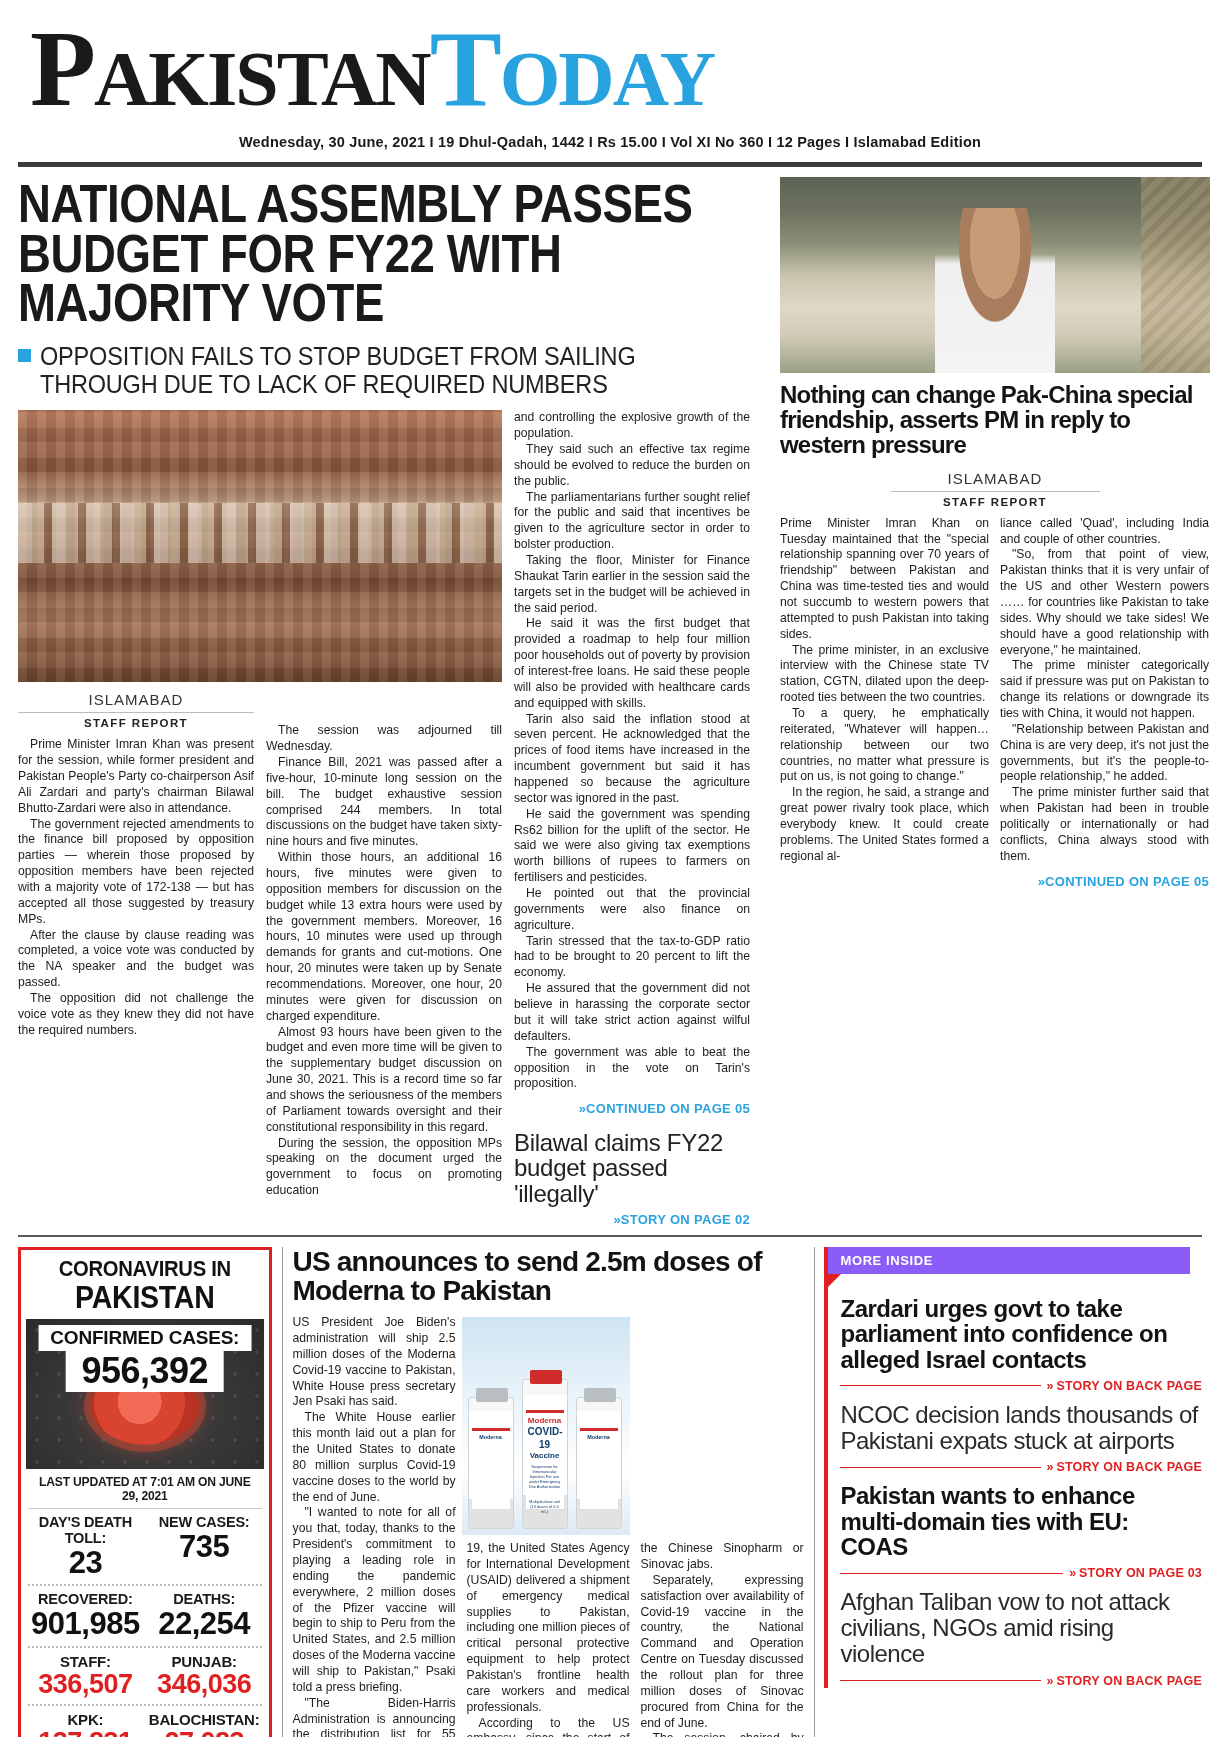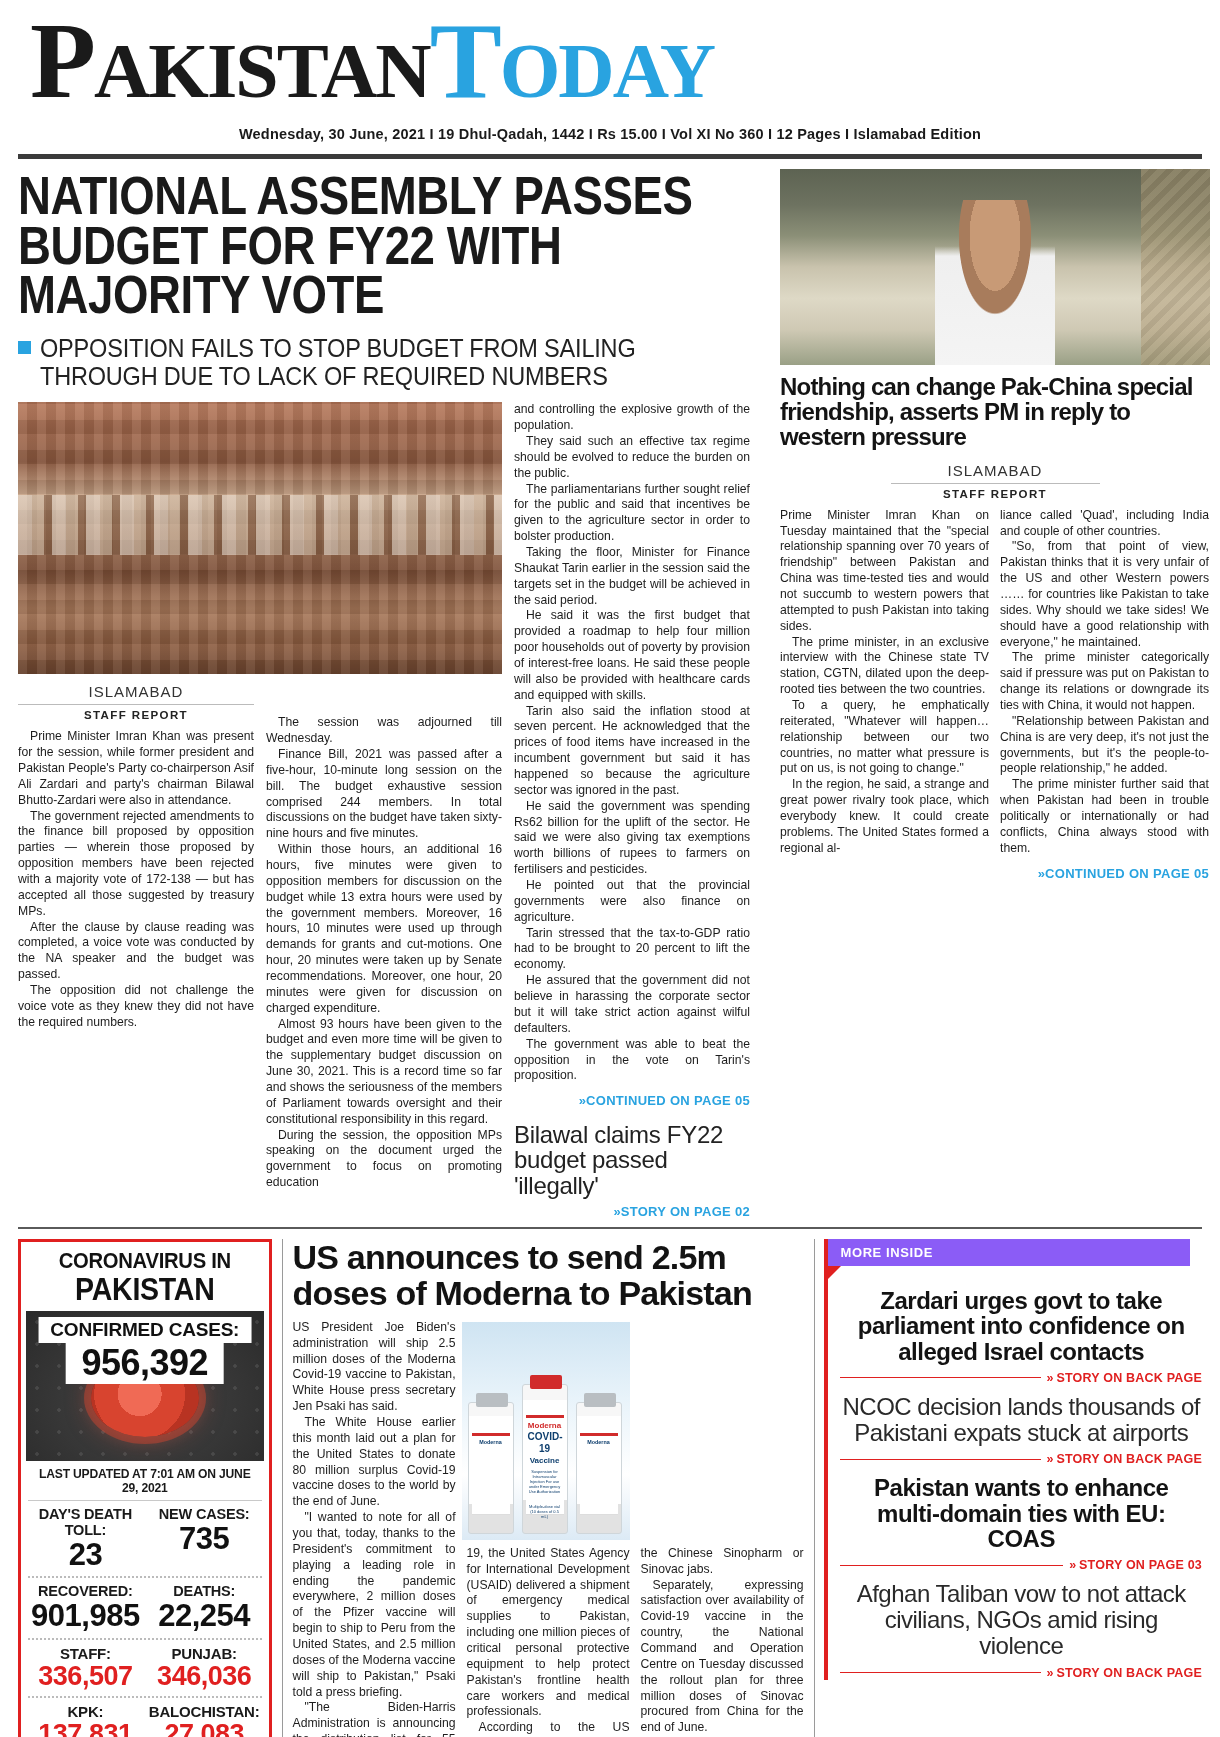--- a/index.html
+++ b/index.html
@@ -6,21 +6,21 @@
   html, body {
     width: 1220px; height: 1737px;
     background: #ffffff;
     font-family: "Liberation Sans", sans-serif;
     color: #111;
     overflow: hidden;
   }
   .page { position: relative; width: 1220px; height: 1737px; padding: 0 18px; }
 
   
-  .masthead { padding-top: 8px; text-align: left; }
+  .masthead { padding-top: 16px; text-align: left; }
   .logo {
     font-family: "Liberation Serif", serif;
     font-weight: bold;
     font-size: 108px;
     line-height: 0.98;
     letter-spacing: -2px;
     white-space: nowrap;
     padding-left: 12px;
   }
   .logo .pk { color: #1a1a1a; }
@@ -191,21 +191,21 @@
   .stat-row { display:flex; }
   .stat-cell { width:50%; text-align:center; }
   .stat-lab { font-weight:bold; font-size:14.5px; letter-spacing:-0.2px; color:#1a1a1a; }
   .stat-val { font-weight:bold; font-size:31px; line-height:1.08; letter-spacing:-0.5px; color:#111; }
   .stat-val.red { color:#e02020; }
   .stat-lab.sm { font-size:15px; }
   .stat-val.sm { font-size:27px; }
 
   
   .mod-head {
-    font-size: 34px; font-weight: bold; line-height: 1.06; letter-spacing: -0.8px; color:#131313;
+    font-size: 28px; font-weight: bold; line-height: 1.06; letter-spacing: -0.8px; color:#131313;
   }
   .mod-cols { display:flex; gap:11px; margin-top:9px; }
   .mod-cols > div { width: 163px; }
   .photo-vaccine {
     width: 168px; height: 218px; float:right; margin:2px 0 6px 10px;
     background: linear-gradient(180deg,#cfe4f2 0%,#e8f3fa 35%,#ffffff 70%,#dceaf5 100%);
     position:relative; overflow:hidden;
   }
   .vial {
     position:absolute; bottom:6px; width:46px; height:132px; border-radius:3px;
@@ -225,21 +225,21 @@
   
   .mi-wrap { border-left: 4px solid #e02020; padding-left: 12px; position: relative; }
   .mi-tab {
     background:#8b5cf6; color:#fff; font-weight:bold; font-size:13px; letter-spacing:.6px;
     padding:6px 12px; margin-left:-12px; width: 100%;
   }
   .mi-notch {
     width:0; height:0; border-left:13px solid #e02020; border-bottom:13px solid transparent;
     margin-left:-12px;
   }
-  .mi-item { margin-top: 9px; text-align: center; }
+  .mi-item { margin-top: 9px; }
   .mi-h-bold { font-size:24px; font-weight:bold; line-height:1.07; letter-spacing:-0.5px; color:#131313; }
   .mi-h-light { font-size:24px; font-weight:normal; line-height:1.09; letter-spacing:-0.5px; color:#2a2a2a; }
   .mi-link {
     display:flex; align-items:center; gap:6px; margin-top:6px;
     font-weight:bold; font-size:12.5px; color:#e02020; letter-spacing:.2px; white-space:nowrap;
   }
   .mi-link .ln { flex:1; height:1px; background:#e02020; }
   .mi-link .chev { letter-spacing:-3px; }
 </style>
 </head>

